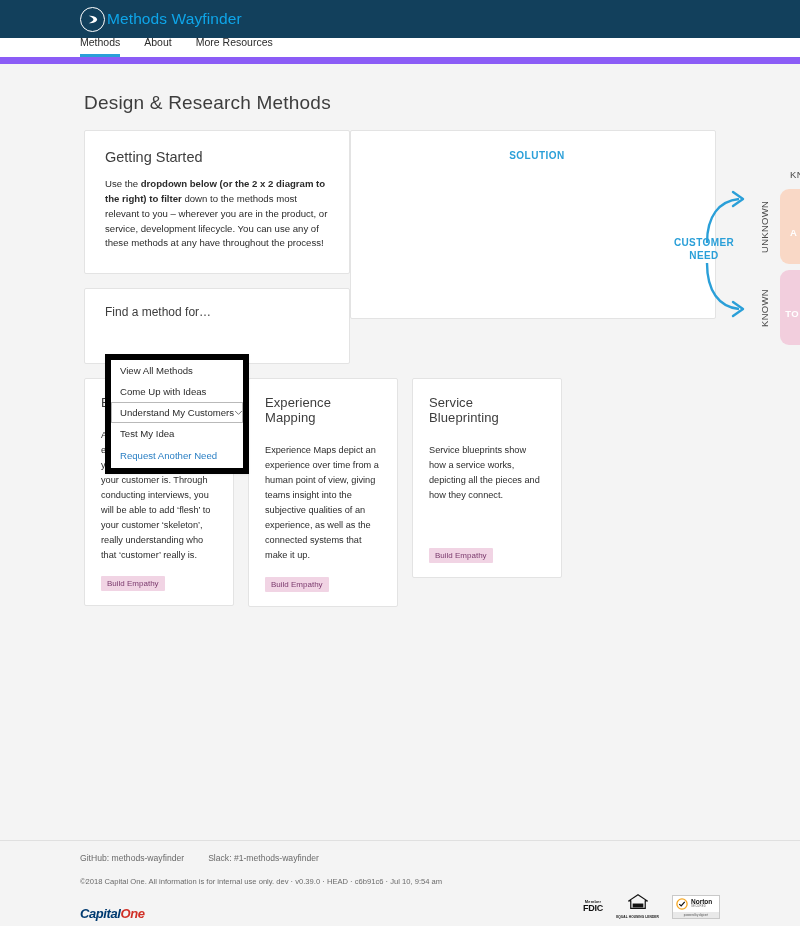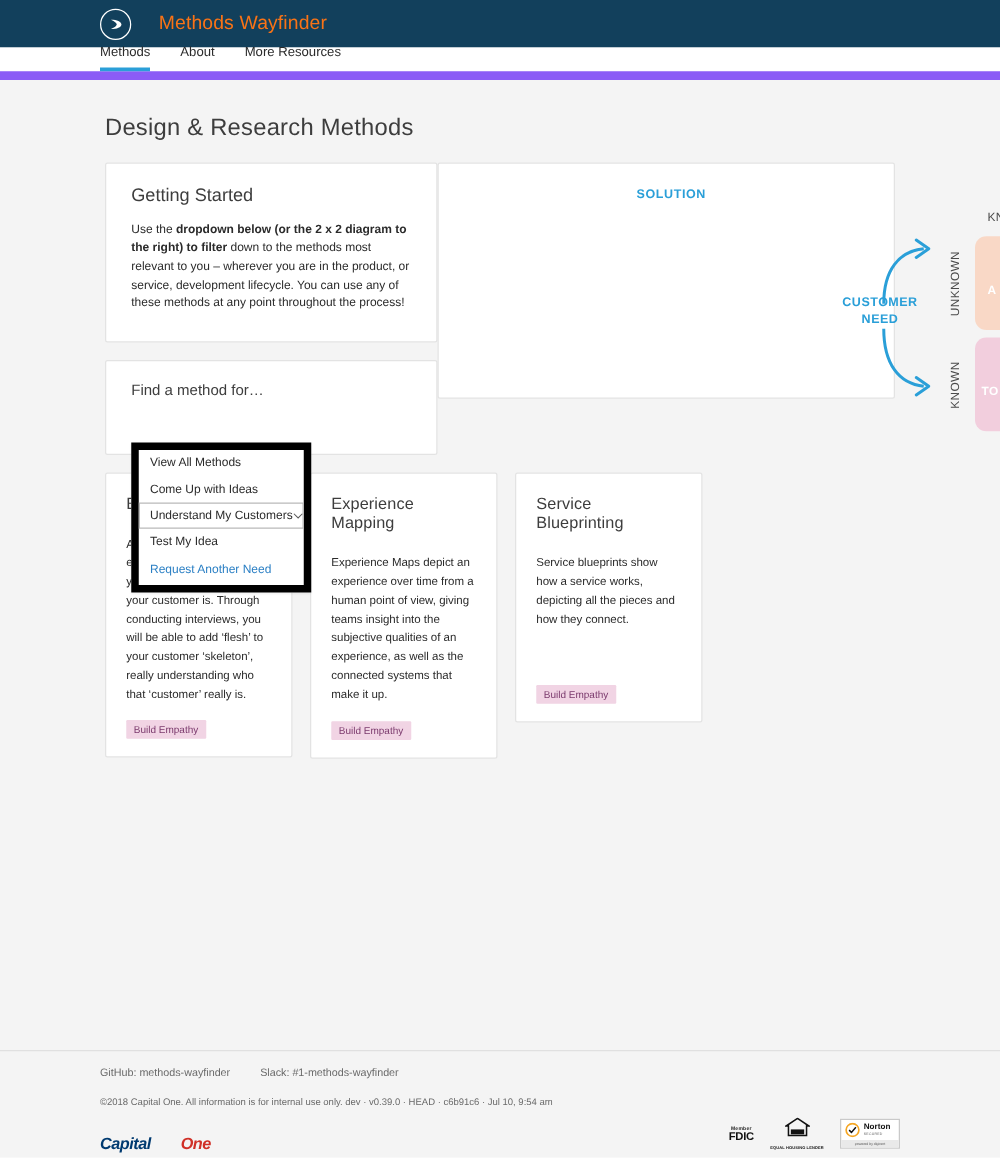--- a/index.html
+++ b/index.html
@@ -26,23 +26,23 @@
     padding-left: 80px;
   }
   .logo-mark {
     width: 25px; height: 25px;
     border-radius: 50%;
     border: 1.8px solid #ffffff;
     display: flex; align-items: center; justify-content: center;
     flex: 0 0 auto;
   }
   .brand-title {
-    color: #f97316;
+    color: #0ea5e9;
     font-size: 15.5px;
-    margin-left: 22px;
+    margin-left: 2px;
     letter-spacing: .1px;
     font-weight: 400;
   }
   .navbar {
     height: 26px;
     background: #ffffff;
     border-bottom: 7px solid #8b5cf6;
     display: flex;
     align-items: flex-end;
     padding-left: 80px;
@@ -249,21 +249,21 @@
     display: flex; align-items: flex-end; justify-content: space-between;
     margin-top: 8px;
   }
   .cap-logo { display: flex; align-items: baseline; }
   .cap-capital {
     font-size: 13px; font-weight: 700; color: #003a70;
     font-style: italic; letter-spacing: -.4px;
   }
   .cap-one {
     font-size: 13px; font-weight: 700; color: #d03027;
-    font-style: italic; letter-spacing: -.4px; padding-left: 24px;
+    font-style: italic; letter-spacing: -.4px;
   }
   .badges { display: flex; align-items: center; gap: 13px; padding-bottom: 2px; }
   .badge-fdic { text-align: center; line-height: 1; }
   .badge-fdic .small { font-size: 4px; font-weight: 700; color: #1a1a1a; letter-spacing: .2px; }
   .badge-fdic .big { font-size: 9px; font-weight: 700; color: #111; letter-spacing: -.2px; }
   .badge-ehl { text-align: center; }
   .badge-ehl .lbl { font-size: 3.2px; font-weight: 700; color: #111; letter-spacing: .1px; margin-top: 1px; }
   .badge-norton {
     border: 1px solid #c9c9c9; background:#fff;
     display: flex; flex-direction: column; align-items: stretch;
@@ -301,21 +301,21 @@
   <div class="content">
 
     <div class="page-title">Design &amp; Research Methods</div>
 
     <div class="top-row">
 
       <div class="left-col">
 
         <div class="card card-started">
           <div class="card-h">Getting Started</div>
-          <div class="started-text"><span>Use the </span><b>dropdown below (or the 2 x 2 diagram to the right) to filter</b><span> down to the methods most relevant to you – wherever you are in the product, or service, development lifecycle. You can use any of these methods at any point throughout the process!</span></div>
+          <div class="started-text"><span>Use the </span><b>dropdown below (or the 2 x 2 diagram to the right) to filter</b><span> down to the methods most relevant to you – wherever you are in the product, or service, development lifecycle. You can use any of these methods at any have throughout the process!</span></div>
         </div>
 
         <div class="card filter-card">
           <div class="filter-card-h">Find a method for…</div>
         </div>
 
       </div>
 
       <div class="diagram-panel">
 

